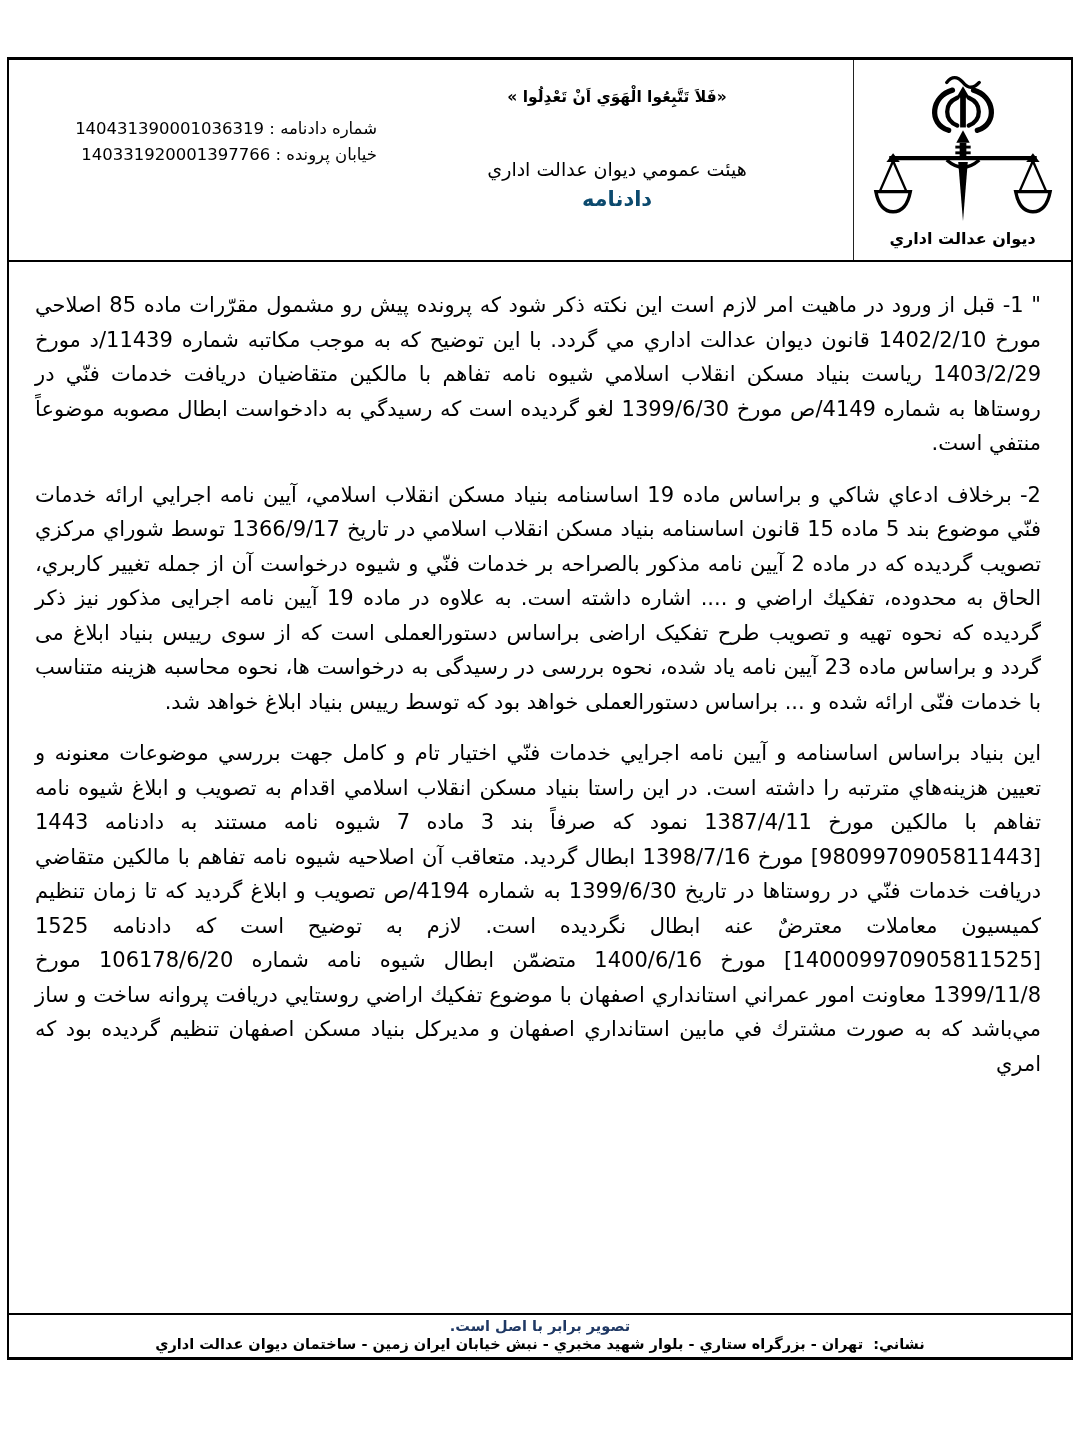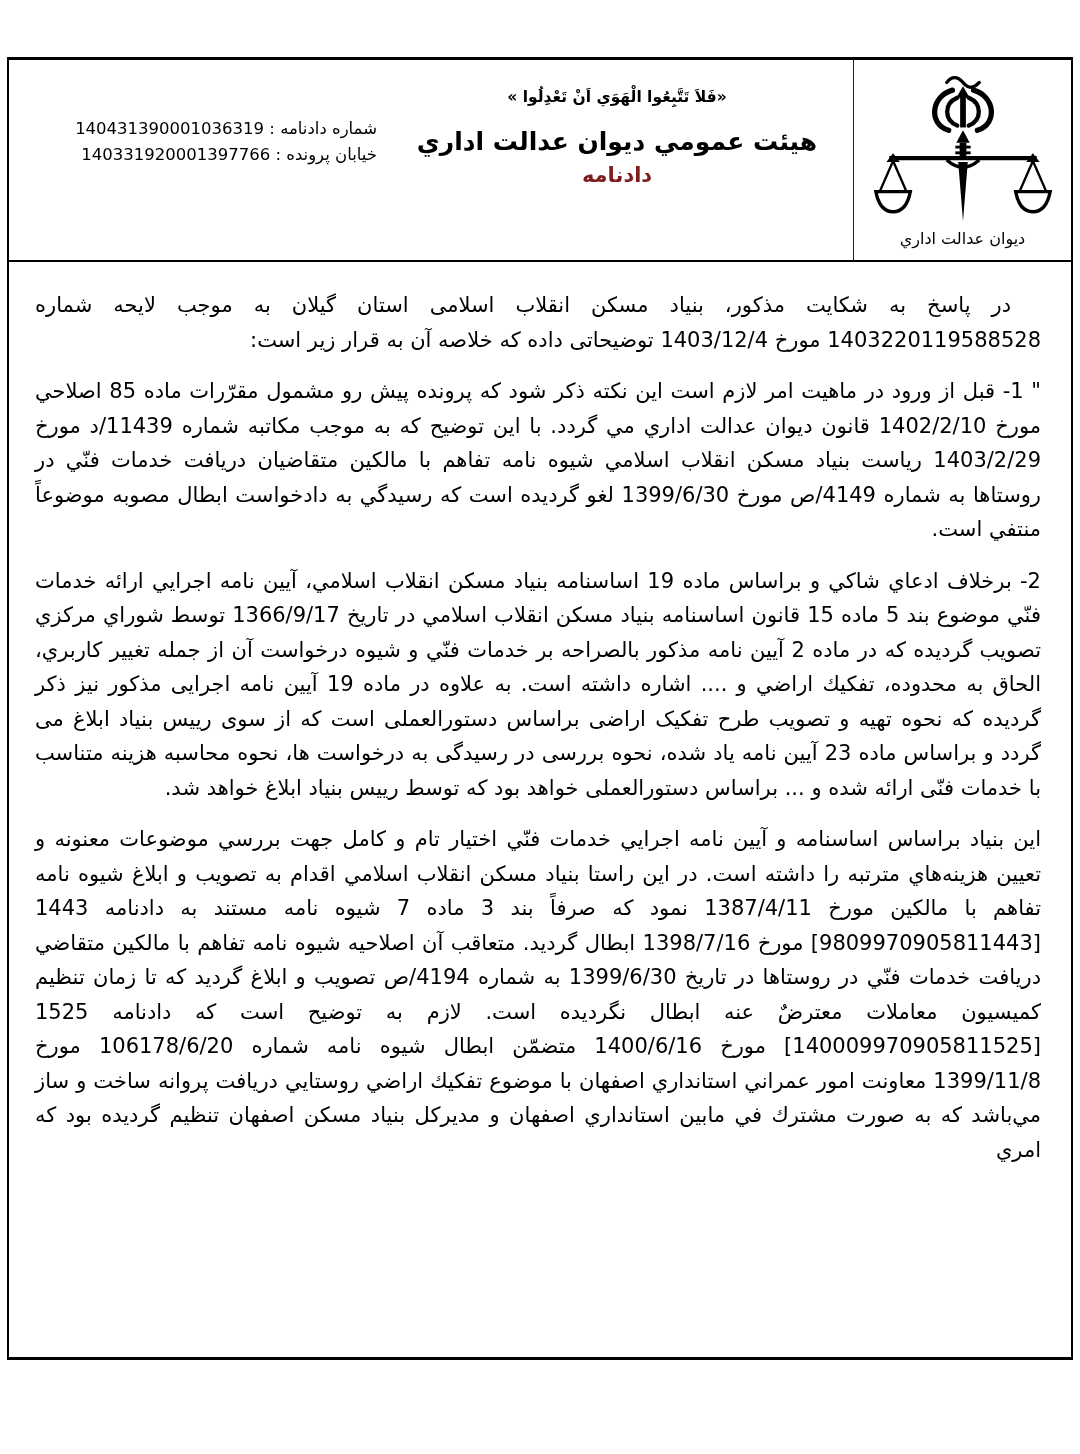--- a/index.html
+++ b/index.html
@@ -22,28 +22,28 @@
     width:372px; flex:0 0 auto; padding-top:56px; padding-right:4px;
     direction:rtl; text-align:right;
     font-weight:normal; font-size:16.5px; line-height:26px; white-space:nowrap;
   }
   .meta-row { direction:rtl; }
   .header-center {
     flex:1 1 auto; display:flex; flex-direction:column; align-items:center;
     padding-top:28px; direction:rtl; text-align:right;
   }
   .verse { font-size:15.5px; font-weight:bold; letter-spacing:0.5px; }
-  .org-title { margin-top:21px; font-size:25px; font-weight:bold; }
-  .doc-type { margin-top:7px; font-size:21px; font-weight:bold; color:#7f1d1d; }
+  .org-title { margin-top:52px; font-size:19px; font-weight:normal; }
+  .doc-type { margin-top:7px; font-size:21px; font-weight:bold; color:#0c4a6e; }
   .header-logo {
     width:218px; flex:0 0 auto; border-left:1px solid #222;
     display:flex; flex-direction:column; align-items:center;
     padding-top:10px;
   }
-  .logo-caption { font-size:16px; font-weight:normal; margin-top:1px; direction:rtl; }
+  .logo-caption { font-size:16px; font-weight:bold; margin-top:1px; direction:rtl; }
   .emblem-svg { display:block; }
   
   .doc-body {
     flex:1 1 auto; overflow:hidden;
     padding:26px 30px 0 26px;
     direction:rtl; text-align:justify; text-justify:inter-word;
     font-size:21px; line-height:34.5px;
   }
   .para { margin-bottom:17px; }
   .para.first-indent { text-indent:30px; }
@@ -101,20 +101,23 @@
         <polygon points="168,87 161,96 175,96" fill="#000" stroke="none"></polygon>
         <path d="M168,95 L154,127 M168,95 L182,127" stroke-width="2.5"></path>
         <path d="M150,127 H186 Q182,148 168,148 Q154,148 150,127 Z" stroke-width="3.5"></path>
       </svg>
       <div class="logo-caption">دیوان عدالت اداري</div>
     </div>
 
   </header>
 
   <main class="doc-body">
-    <p class="para first-indent">در پاسخ به شکایت مذکور، بنیاد مسکن انقلاب اسلامی استان گیلان به موجب لایحه شماره 1403220119588528 مورخ 1403/12/4 توضیحاتی داده که خلاصه آن به قرار زیر است:</p>
     <p class="para">" 1- قبل از ورود در ماهیت امر لازم است این نکته ذکر شود که پرونده پیش رو مشمول مقرّرات ماده 85 اصلاحي مورخ 1402/2/10 قانون دیوان عدالت اداري مي گردد. با این توضیح که به موجب مکاتبه شماره 11439/د مورخ 1403/2/29 ریاست بنیاد مسکن انقلاب اسلامي شیوه نامه تفاهم با مالکین متقاضیان دریافت خدمات فنّي در روستاها به شماره 4149/ص مورخ 1399/6/30 لغو گردیده است که رسیدگي به دادخواست ابطال مصوبه موضوعاً منتفي است.</p>
     <p class="para">2- برخلاف ادعاي شاکي و براساس ماده 19 اساسنامه بنیاد مسکن انقلاب اسلامي، آیین نامه اجرایي ارائه خدمات فنّي موضوع بند 5 ماده 15 قانون اساسنامه بنیاد مسکن انقلاب اسلامي در تاریخ 1366/9/17 توسط شوراي مرکزي تصویب گردیده که در ماده 2 آیین نامه مذکور بالصراحه بر خدمات فنّي و شیوه درخواست آن از جمله تغییر کاربري، الحاق به محدوده، تفکیك اراضي و .... اشاره داشته است. به علاوه در ماده 19 آیین نامه اجرایی مذکور نیز ذکر گردیده که نحوه تهیه و تصویب طرح تفکیک اراضی براساس دستورالعملی است که از سوی رییس بنیاد ابلاغ می گردد و براساس ماده 23 آیین نامه یاد شده، نحوه بررسی در رسیدگی به درخواست ها، نحوه محاسبه هزینه متناسب با خدمات فنّی ارائه شده و ... براساس دستورالعملی خواهد بود که توسط رییس بنیاد ابلاغ خواهد شد.</p>
     <p class="para">این بنیاد براساس اساسنامه و آیین نامه اجرایي خدمات فنّي اختیار تام و کامل جهت بررسي موضوعات معنونه و تعیین هزینه‌هاي مترتبه را داشته است. در این راستا بنیاد مسکن انقلاب اسلامي اقدام به تصویب و ابلاغ شیوه نامه تفاهم با مالکین مورخ 1387/4/11 نمود که صرفاً بند 3 ماده 7 شیوه نامه مستند به دادنامه 1443 [9809970905811443] مورخ 1398/7/16 ابطال گردید. متعاقب آن اصلاحیه شیوه نامه تفاهم با مالکین متقاضي دریافت خدمات فنّي در روستاها در تاریخ 1399/6/30 به شماره 4194/ص تصویب و ابلاغ گردید که تا زمان تنظیم کمیسیون معاملات معترضٌ عنه ابطال نگردیده است. لازم به توضیح است که دادنامه 1525 [140009970905811525] مورخ 1400/6/16 متضمّن ابطال شیوه نامه شماره 106178/6/20 مورخ 1399/11/8 معاونت امور عمراني استانداري اصفهان با موضوع تفکیك اراضي روستایي دریافت پروانه ساخت و ساز مي‌باشد که به صورت مشترك في مابین استانداري اصفهان و مدیرکل بنیاد مسکن اصفهان تنظیم گردیده بود که امري</p>
   </main>
 
+  <footer class="doc-footer">
+    <div class="cert-line">تصویر برابر با اصل است.</div>
+    <div class="address-line"><span>نشاني:</span>&nbsp;&nbsp;<span>تهران - بزرگراه ستاري - بلوار شهید مخبري - نبش خیابان ایران زمین - ساختمان دیوان عدالت اداري</span></div>
+  </footer>
 
 </div>
 
 </body></html>

